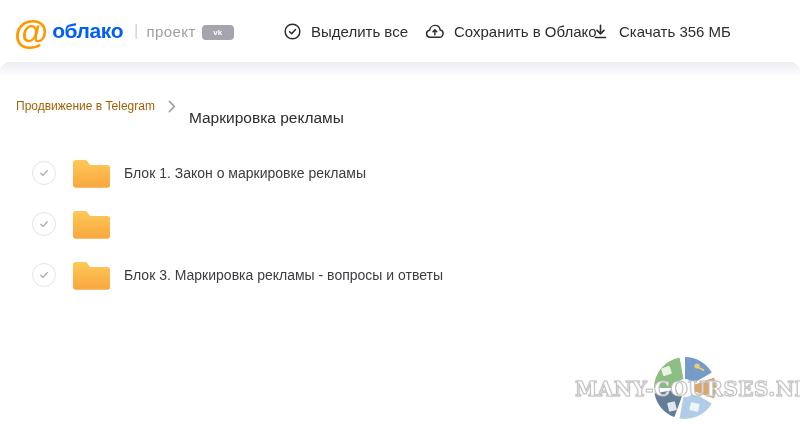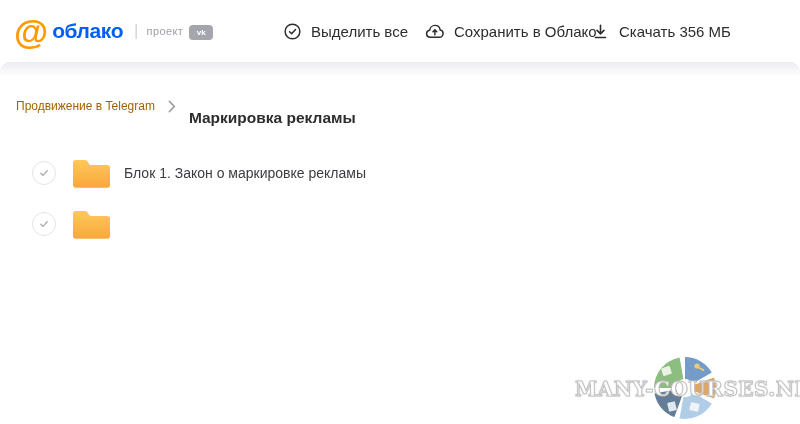--- a/index.html
+++ b/index.html
@@ -12,42 +12,42 @@
   
   .top-orange { position:absolute; top:-11px; left:104px; width:37px; height:14px;
     background:#ff9800; border-radius:50%; }
 
   
   .topbar { position:absolute; top:0; left:0; width:800px; height:62px; background:#fff; }
   .logo { position:absolute; left:14px; top:0; height:62px; display:flex; align-items:center; cursor:pointer; }
   .at { color:#ff9900; font-size:35px; font-weight:700; line-height:1; margin-right:4px; }
   .brand { color:#005ff9; font-size:21px; font-weight:700; letter-spacing:-0.4px; }
   .divider { color:#d4d4da; font-size:17px; font-weight:300; margin:0 8px 0 11px; }
-  .project { color:#9e9ea6; font-size:11px; letter-spacing:0.4px; }
-  .vk-badge { width:24px; height:15px; border-radius:4px; background:#a5a5ad; color:#fff;
+  .project { color:#9e9ea6; font-size:15px; letter-spacing:0.4px; }
+  .vk-badge { width:32px; height:15px; border-radius:4px; background:#a5a5ad; color:#fff;
     font-size:8px; font-weight:700; display:flex; align-items:center; justify-content:center;
     margin-left:6px; margin-top:2px; }
 
   .action { position:absolute; top:0; height:62px; display:flex; align-items:center; gap:9px;
     font-size:15px; color:#2c2d2e; background:none; border:none; cursor:pointer;
     font-family:"Liberation Sans", sans-serif; }
   #action-select   { left:283px; }
   #action-save     { left:424px; }
   #action-download { left:591px; }
   .action svg { flex:0 0 auto; }
 
   .shadow-band { position:absolute; top:62px; left:0; width:800px; height:15px;
     background:linear-gradient(#ececf1, #ffffff); border-radius:10px 10px 0 0; }
 
   
   .breadcrumb { position:absolute; top:95px; left:16px; height:22px;
     display:flex; align-items:center; }
   .crumb-parent { color:#a16207; font-size:12px; cursor:pointer;text-align:center; }
   .crumb-sep { margin:0 13px; display:flex; align-items:center; }
-  .crumb-current { color:#2c2d2e; font-size:15.5px; font-weight:700;margin-top:24px; }
+  .crumb-current { color:#2c2d2e; font-size:15.5px; font-weight:400;margin-top:24px; }
 
   
   .folder-list { position:absolute; top:149px; left:32px; }
   .folder-row { display:flex; align-items:center; height:48px; margin-bottom:3px; cursor:pointer; }
   .check-circle { width:24px; height:24px; border:1px solid #e4e4e9; border-radius:50%;
     background:#fff; display:flex; align-items:center; justify-content:center; flex:0 0 auto; }
   .folder-ico { margin-left:16px; flex:0 0 auto; display:flex; }
   .folder-name { margin-left:13px; font-size:14px; color:#3c3c42; }
 
   
@@ -143,20 +143,33 @@
         <path d="M7.2 12.4 L10.4 15.6 L16.8 8.6" stroke="#ababb2" stroke-width="2" stroke-linecap="round" stroke-linejoin="round"></path>
       </svg>
     </span>
     <span class="folder-ico">
       <svg width="39" height="32" viewBox="0 0 39 32">
         <path d="M1 28 V5.8 Q1 3 3.8 3 H13 Q14.8 3 15.6 4.4 L17 6.8 Q17.7 8 19.2 8 H35.2 Q38 8 38 10.8 V28 Q38 30.8 35.2 30.8 H3.8 Q1 30.8 1 28 Z" fill="url(#fg1)"></path>
       </svg>
     </span>
   </div>
 
+  <div class="folder-row">
+    <span class="check-circle">
+      <svg width="16" height="16" viewBox="0 0 24 24" fill="none">
+        <path d="M7.2 12.4 L10.4 15.6 L16.8 8.6" stroke="#ababb2" stroke-width="2" stroke-linecap="round" stroke-linejoin="round"></path>
+      </svg>
+    </span>
+    <span class="folder-ico">
+      <svg width="39" height="32" viewBox="0 0 39 32">
+        <path d="M1 28 V5.8 Q1 3 3.8 3 H13 Q14.8 3 15.6 4.4 L17 6.8 Q17.7 8 19.2 8 H35.2 Q38 8 38 10.8 V28 Q38 30.8 35.2 30.8 H3.8 Q1 30.8 1 28 Z" fill="url(#fg1)"></path>
+      </svg>
+    </span>
+    <span class="folder-name">Блок 3. Маркировка рекламы - вопросы и ответы</span>
+  </div>
 
 </div>
 
 <div class="watermark">
   <svg class="wm-globe" width="64" height="66" viewBox="0 0 64 64">
     <path d="M1,32 A31,31 0 0 1 26.6,1.5 L30.4,23.1 A9,9 0 0 0 23,32 Z" fill="#83b977"></path>
     <path d="M32,1 A31,31 0 0 1 58.8,16.5 L39.8,27.5 A9,9 0 0 0 32,23 Z" fill="#6a94c4"></path>
     <path d="M61.1,21.4 A31,31 0 0 1 61.1,42.6 L40.5,35.1 A9,9 0 0 0 40.5,28.9 Z" fill="#dca05c"></path>
     <path d="M58.8,47.5 A31,31 0 0 1 26.6,62.5 L30.4,40.9 A9,9 0 0 0 39.8,36.5 Z" fill="#aac8e4"></path>
     <path d="M21.4,61.1 A31,31 0 0 1 1.5,37.4 L23.1,33.6 A9,9 0 0 0 28.9,40.5 Z" fill="#57728f"></path>

